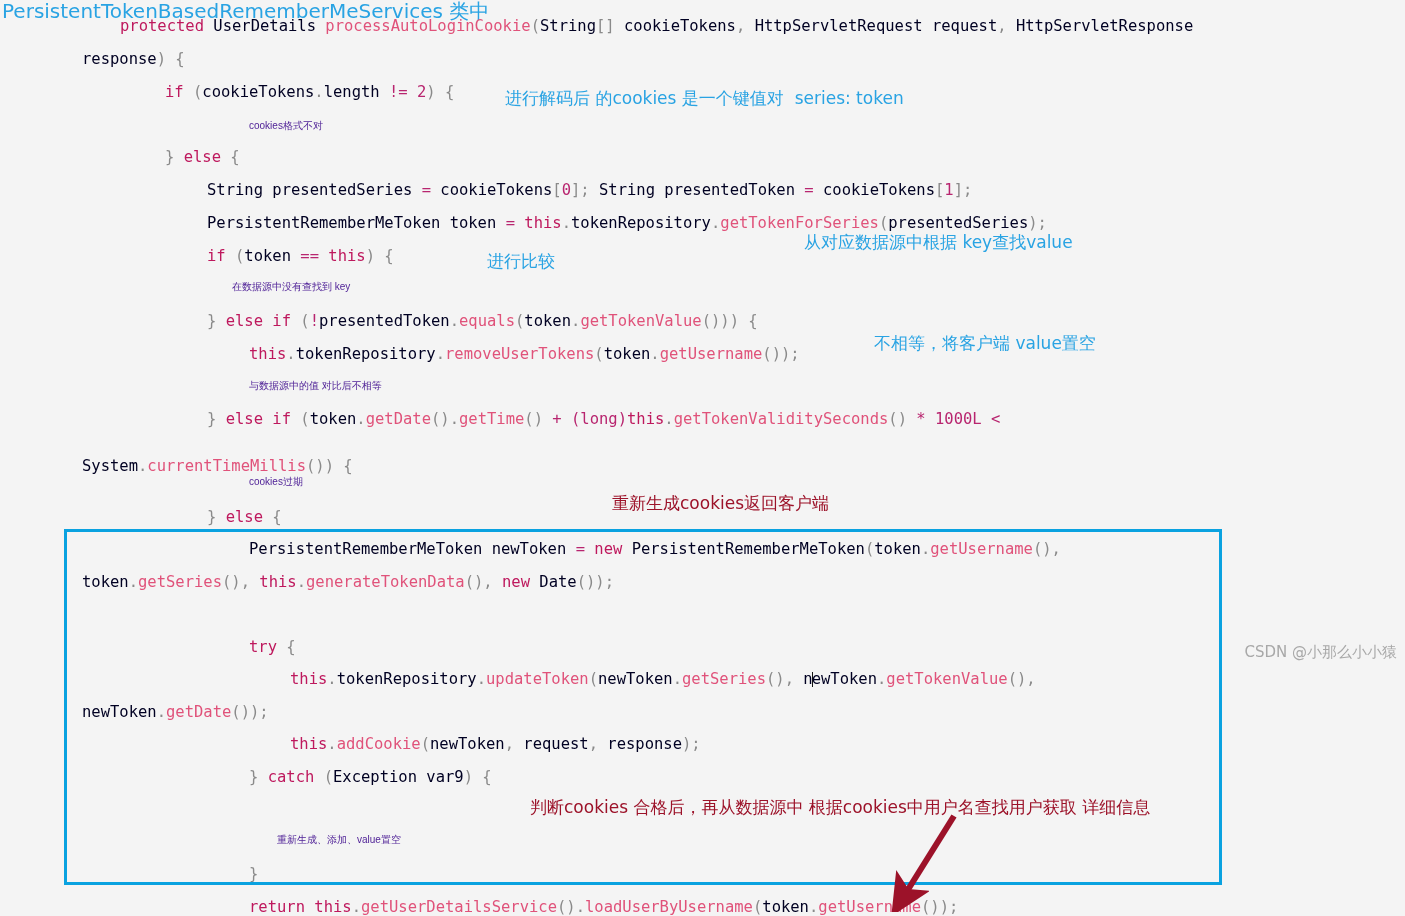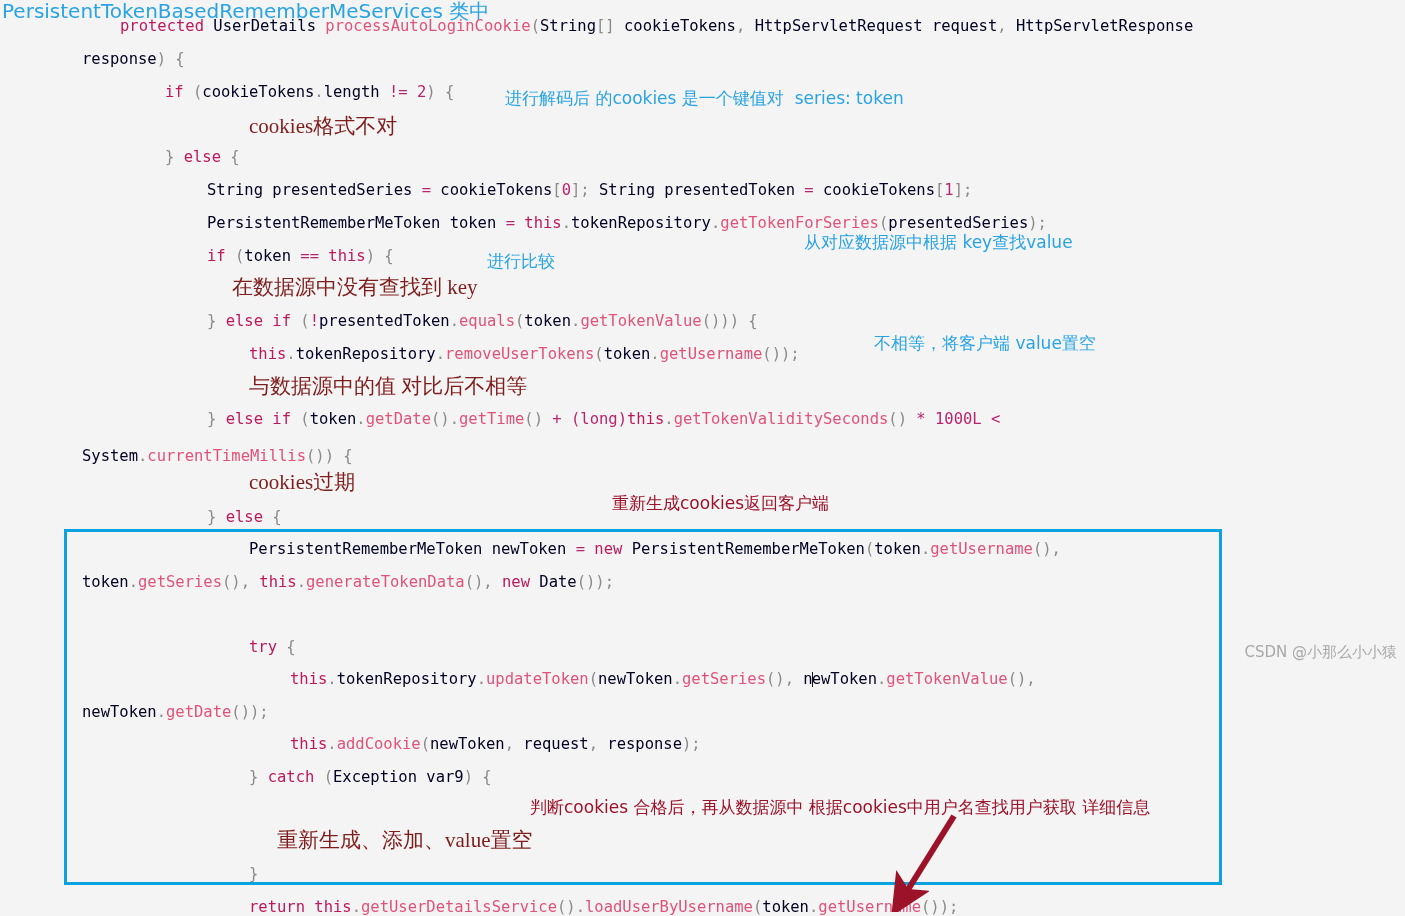--- a/index.html
+++ b/index.html
@@ -26,24 +26,24 @@
   .kw   {color:#be185d;}      
   .mth  {color:#e0527a;}      
   .pun  {color:#8a8a8a;}      
   .num  {color:#b8256f;}      
   .op   {color:#b8256f;}      
   .cast {color:#b8256f;}
 
   
   .cn-note{
     position:absolute;
-    font-family:Liberation Serif, serif;
-    font-size:21px;
+    font-family:Liberation Sans, sans-serif;
+    font-size:10px;
     line-height:16px;
-    color:#7f1d1d;
+    color:#4c1d95;
     white-space:pre;
   }
 
   
   .anno-blue{
     position:absolute;
     font-family:"DejaVu Sans","Liberation Sans",sans-serif;
     font-size:17px;
     line-height:19px;
     color:#29a3e3;
@@ -105,21 +105,21 @@
       <div class="code" style="left: 120px; top: 18px;"><span class="kw">protected </span><span class="">UserDetails </span><span class="mth">processAutoLoginCookie</span><span class="pun">(</span><span class="">String</span><span class="pun">[] </span><span class="">cookieTokens</span><span class="pun">, </span><span class="">HttpServletRequest request</span><span class="pun">, </span><span class="">HttpServletResponse</span></div>
       <div class="code" style="left: 82px; top: 51px;"><span class="">response</span><span class="pun">) {</span></div>
       <div class="code" style="left: 165px; top: 84px;"><span class="kw">if </span><span class="pun">(</span><span class="">cookieTokens</span><span class="pun">.</span><span class="">length </span><span class="op">!= </span><span class="num">2</span><span class="pun">) {</span></div>
       <div class="code" style="left: 165px; top: 149px;"><span class="pun">} </span><span class="kw">else</span><span class="pun"> {</span></div>
       <div class="code" style="left: 207px; top: 182px;"><span class="">String presentedSeries </span><span class="op">= </span><span class="">cookieTokens</span><span class="pun">[</span><span class="num">0</span><span class="pun">]</span><span class="pun">; </span><span class="">String presentedToken </span><span class="op">= </span><span class="">cookieTokens</span><span class="pun">[</span><span class="num">1</span><span class="pun">];</span></div>
       <div class="code" style="left: 207px; top: 215px;"><span class="">PersistentRememberMeToken token </span><span class="op">= </span><span class="kw">this</span><span class="pun">.</span><span class="">tokenRepository</span><span class="pun">.</span><span class="mth">getTokenForSeries</span><span class="pun">(</span><span class="">presentedSeries</span><span class="pun">);</span></div>
       <div class="code" style="left: 207px; top: 248px;"><span class="kw">if </span><span class="pun">(</span><span class="">token </span><span class="op">== </span><span class="kw">this</span><span class="pun">) {</span></div>
       <div class="code" style="left: 207px; top: 313px;"><span class="pun">} </span><span class="kw">else if </span><span class="pun">(</span><span class="op">!</span><span class="">presentedToken</span><span class="pun">.</span><span class="mth">equals</span><span class="pun">(</span><span class="">token</span><span class="pun">.</span><span class="mth">getTokenValue</span><span class="pun">())) {</span></div>
       <div class="code" style="left: 249px; top: 346px;"><span class="kw">this</span><span class="pun">.</span><span class="">tokenRepository</span><span class="pun">.</span><span class="mth">removeUserTokens</span><span class="pun">(</span><span class="">token</span><span class="pun">.</span><span class="mth">getUsername</span><span class="pun">());</span></div>
       <div class="code" style="left: 207px; top: 411px;"><span class="pun">} </span><span class="kw">else if </span><span class="pun">(</span><span class="">token</span><span class="pun">.</span><span class="mth">getDate</span><span class="pun">().</span><span class="mth">getTime</span><span class="pun">() </span><span class="op">+ </span><span class="cast">(long)</span><span class="kw">this</span><span class="pun">.</span><span class="mth">getTokenValiditySeconds</span><span class="pun">() </span><span class="op">* </span><span class="num">1000L </span><span class="op">&lt;</span></div>
-      <div class="code" style="left: 82px; top: 448px;"><span class="">System</span><span class="pun">.</span><span class="mth">currentTimeMillis</span><span class="pun">()) {</span></div>
+      <div class="code" style="left: 82px; top: 458px;"><span class="">System</span><span class="pun">.</span><span class="mth">currentTimeMillis</span><span class="pun">()) {</span></div>
       <div class="code" style="left: 207px; top: 509px;"><span class="pun">} </span><span class="kw">else</span><span class="pun"> {</span></div>
       <div class="code" style="left: 249px; top: 541px;"><span class="">PersistentRememberMeToken newToken </span><span class="op">= </span><span class="kw">new </span><span class="">PersistentRememberMeToken</span><span class="pun">(</span><span class="">token</span><span class="pun">.</span><span class="mth">getUsername</span><span class="pun">(),</span></div>
       <div class="code" style="left: 82px; top: 574px;"><span class="">token</span><span class="pun">.</span><span class="mth">getSeries</span><span class="pun">(), </span><span class="kw">this</span><span class="pun">.</span><span class="mth">generateTokenData</span><span class="pun">(), </span><span class="kw">new </span><span class="">Date</span><span class="pun">());</span></div>
       <div class="code" style="left: 249px; top: 639px;"><span class="kw">try</span><span class="pun"> {</span></div>
       <div class="code" style="left: 290px; top: 671px;"><span class="kw">this</span><span class="pun">.</span><span class="">tokenRepository</span><span class="pun">.</span><span class="mth">updateToken</span><span class="pun">(</span><span class="">newToken</span><span class="pun">.</span><span class="mth">getSeries</span><span class="pun">(), </span><span class="">n</span><span class="caret"></span><span class="">ewToken</span><span class="pun">.</span><span class="mth">getTokenValue</span><span class="pun">(),</span></div>
       <div class="code" style="left: 82px; top: 704px;"><span class="">newToken</span><span class="pun">.</span><span class="mth">getDate</span><span class="pun">());</span></div>
       <div class="code" style="left: 290px; top: 736px;"><span class="kw">this</span><span class="pun">.</span><span class="mth">addCookie</span><span class="pun">(</span><span class="">newToken</span><span class="pun">, </span><span class="">request</span><span class="pun">, </span><span class="">response</span><span class="pun">);</span></div>
       <div class="code" style="left: 249px; top: 769px;"><span class="pun">} </span><span class="kw">catch </span><span class="pun">(</span><span class="">Exception var9</span><span class="pun">) {</span></div>
       <div class="code" style="left: 249px; top: 866px;"><span class="pun">}</span></div>
       <div class="code" style="left: 249px; top: 899px;"><span class="kw">return </span><span class="kw">this</span><span class="pun">.</span><span class="mth">getUserDetailsService</span><span class="pun">().</span><span class="mth">loadUserByUsername</span><span class="pun">(</span><span class="">token</span><span class="pun">.</span><span class="mth">getUsername</span><span class="pun">());</span></div>

